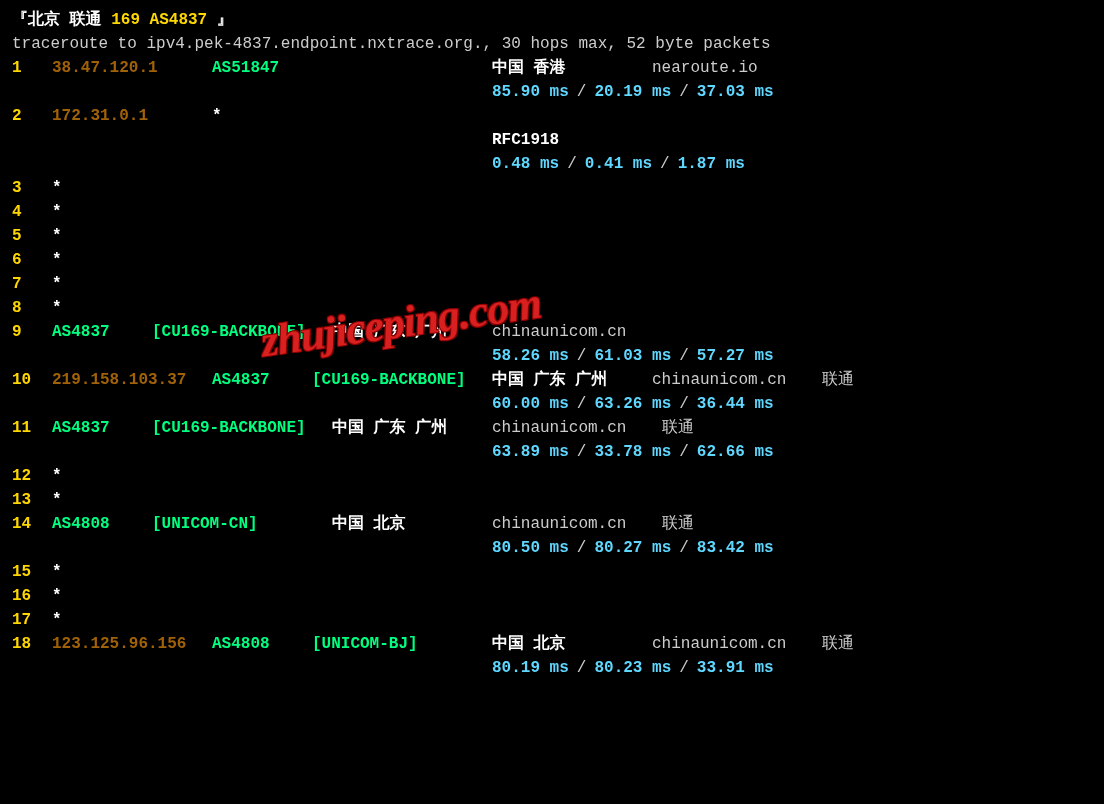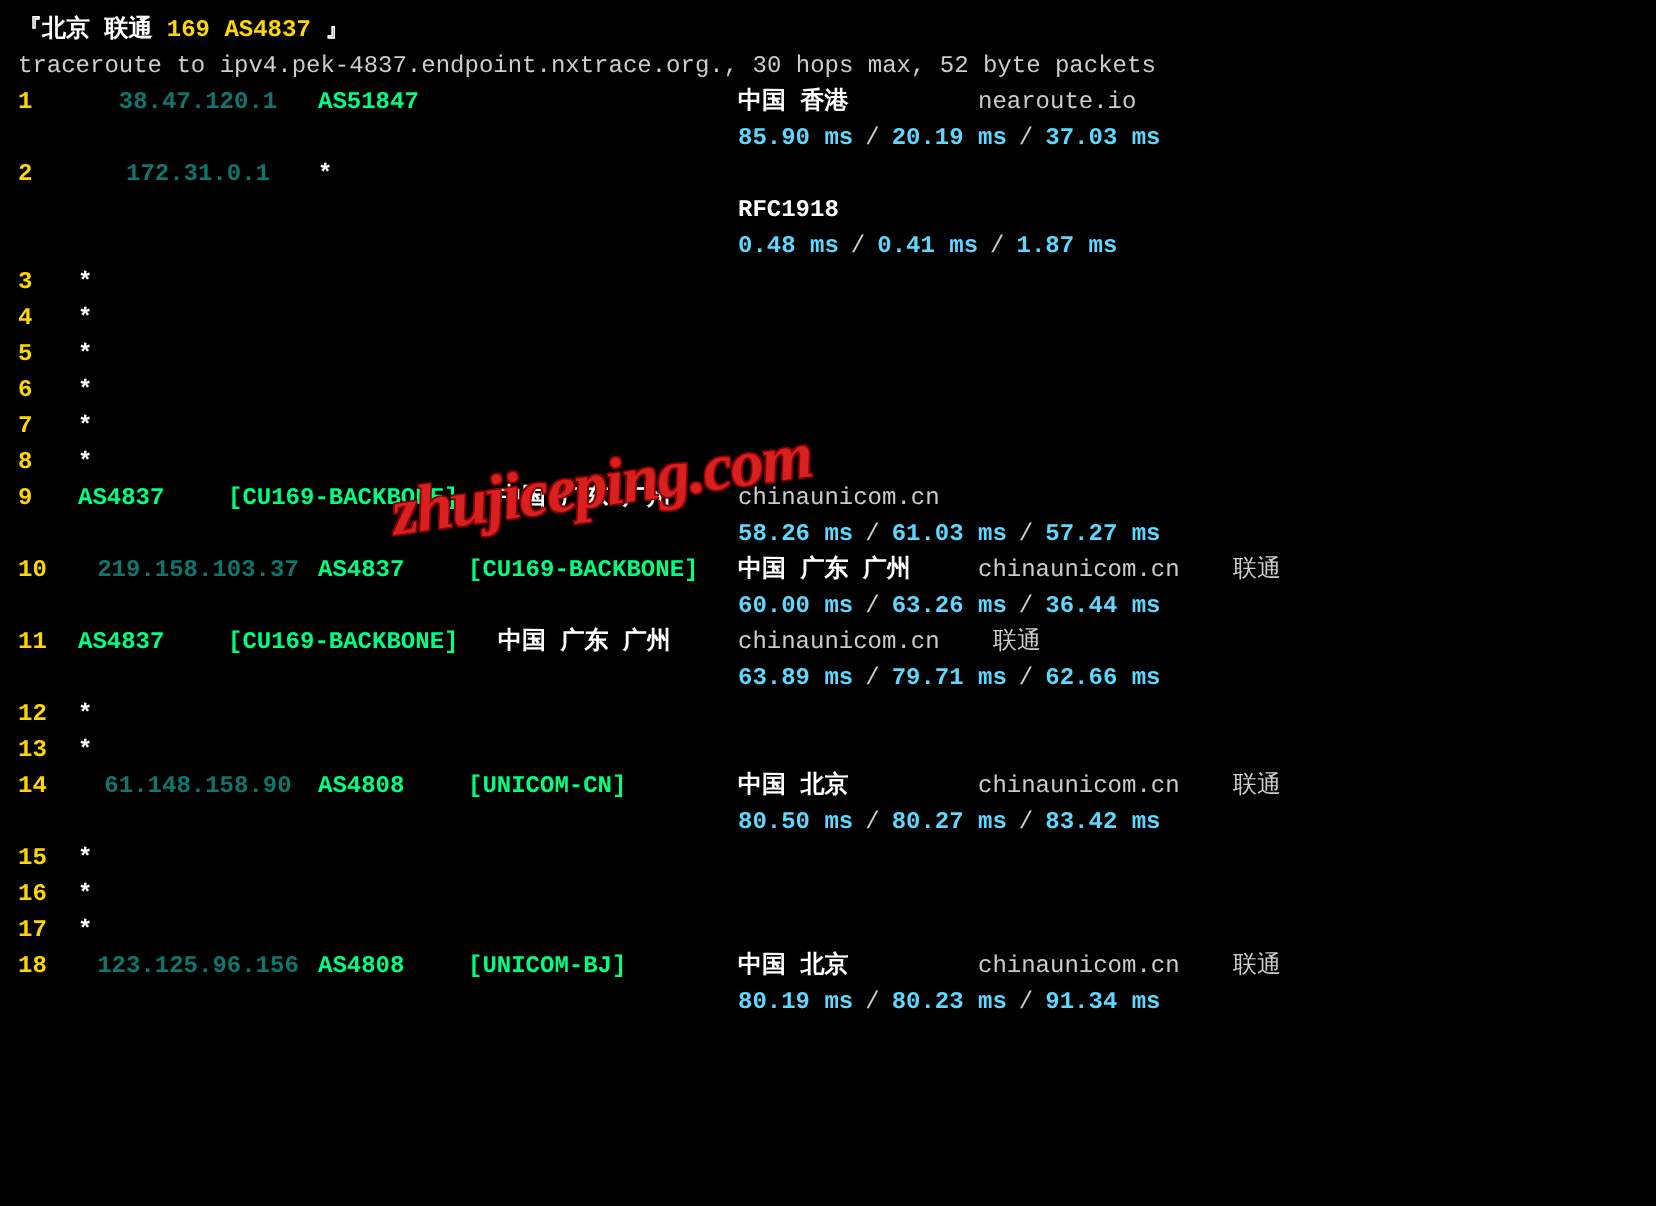--- a/index.html
+++ b/index.html
@@ -34,24 +34,23 @@
     .hop-row {
       display: flex;
       align-items: baseline;
     }
     .hop-num {
       color: #ffd700;
       width: 40px;
       flex-shrink: 0;
     }
     .hop-ip {
-      color: #0f766e;
+      color: #a16207;
       width: 160px;
       flex-shrink: 0;
-      text-align: center;
     }
     .hop-as {
       color: #00ff7f;
       width: 100px;
       flex-shrink: 0;
     }
     .hop-net {
       color: #00ff7f;
       width: 180px;
       flex-shrink: 0;
@@ -202,35 +201,34 @@
       <span class="hop-num">11</span>
       <span class="hop-as">AS4837</span>
       <span class="hop-net">[CU169-BACKBONE]</span>
       <span class="hop-loc">中国 广东 广州</span>
       <span class="hop-host">chinaunicom.cn</span>
       <span class="hop-carrier">联通</span>
     </div>
     <div class="rtt-row">
       <span class="rtt-val">63.89 ms</span>
       <span class="rtt-sep">/</span>
-      <span class="rtt-val">79.71 ms</span>
+      <span class="rtt-val">33.78 ms</span>
       <span class="rtt-sep">/</span>
       <span class="rtt-val">62.66 ms</span>
     </div>
     <div class="hop-row">
       <span class="hop-num">12</span>
       <span class="star">*</span>
     </div>
     <div class="hop-row">
       <span class="hop-num">13</span>
       <span class="star">*</span>
     </div>
     <div class="hop-row">
       <span class="hop-num">14</span>
-      <span class="hop-ip">61.148.158.90</span>
       <span class="hop-as">AS4808</span>
       <span class="hop-net">[UNICOM-CN]</span>
       <span class="hop-loc">中国 北京</span>
       <span class="hop-host">chinaunicom.cn</span>
       <span class="hop-carrier">联通</span>
     </div>
     <div class="rtt-row">
       <span class="rtt-val">80.50 ms</span>
       <span class="rtt-sep">/</span>
       <span class="rtt-val">80.27 ms</span>
@@ -256,17 +254,17 @@
       <span class="hop-net">[UNICOM-BJ]</span>
       <span class="hop-loc">中国 北京</span>
       <span class="hop-host">chinaunicom.cn</span>
       <span class="hop-carrier">联通</span>
     </div>
     <div class="rtt-row">
       <span class="rtt-val">80.19 ms</span>
       <span class="rtt-sep">/</span>
       <span class="rtt-val">80.23 ms</span>
       <span class="rtt-sep">/</span>
-      <span class="rtt-val">91.34 ms</span>
+      <span class="rtt-val">33.91 ms</span>
     </div>
   </div>
 
 <div class="watermark">zhujiceping.com</div>
 
 </body></html>

